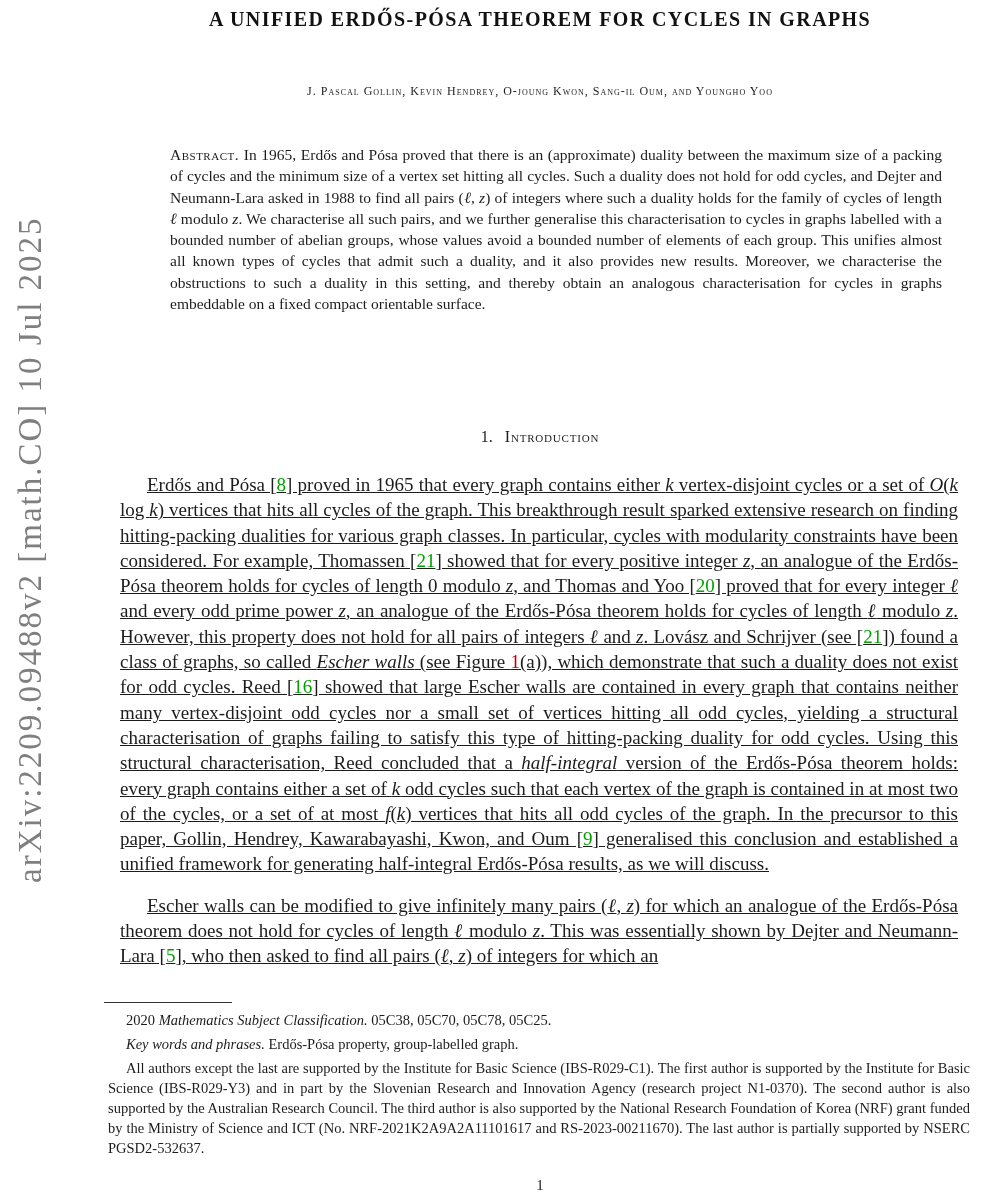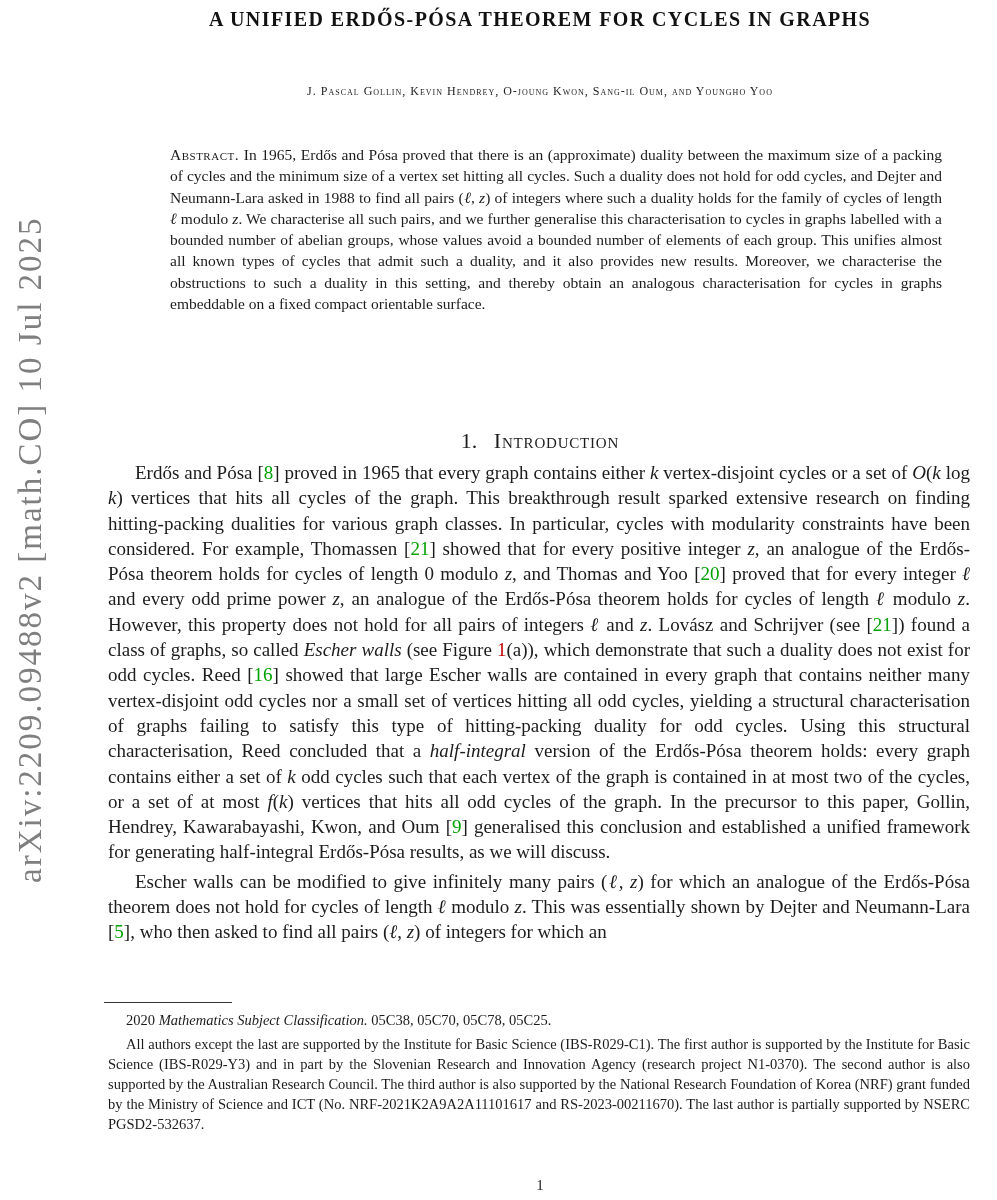--- a/index.html
+++ b/index.html
@@ -27,28 +27,28 @@
   }
   .abstract{
     position:absolute;top:144px;left:66px;right:34px;
     font-size:15.5px;line-height:21.3px;text-align:justify;color:#1c1c1c;
   }
   .abstract .lead{font-variant:small-caps;letter-spacing:0.5px;margin-top:24px;}
   .abstract .body-inline{ }
   .abstract-first-indent{display:inline-block;width:0px;}
   .section-heading{
     position:absolute;top:428px;left:0;right:0;text-align:center;
-    font-size:22px;color:#1c1c1c;
+    font-size:16px;color:#1c1c1c;
   }
   .section-heading .sc{font-variant:small-caps;letter-spacing:0.8px;}
   .bodytext{
     position:absolute;top:456px;left:0;right:2px;
     font-size:19px;line-height:25.3px;text-align:justify;
   }
-  .bodytext p{margin:4px;text-indent:27px;}
+  .bodytext p{margin:16px;text-indent:27px;text-decoration:underline;}
   .footnotes{
     position:absolute;top:1002px;left:0;right:2px;
     font-size:14.5px;line-height:20px;text-align:justify;
   }
   .fn-rule{width:128px;border:0;border-top:1.6px solid #333;margin:0 0 7px 0;}
   .footnotes p{margin:4px;text-indent:18px;}
   .pagenum{
     position:absolute;top:1177px;left:0;right:0;text-align:center;font-size:15px;
   }
   
@@ -83,19 +83,20 @@
     </div>
 
     <div class="bodytext">
       <p><span>Erdős and Pósa [</span><span class="r-cite">8</span><span>] proved in 1965 that every graph contains either </span><span class="r-m">k</span><span> vertex-disjoint cycles or a set of </span><span class="r-m">O</span><span>(</span><span class="r-m">k</span><span> log </span><span class="r-m">k</span><span>) vertices that hits all cycles of the graph. This breakthrough result sparked extensive research on finding hitting-packing dualities for various graph classes. In particular, cycles with modularity constraints have been considered. For example, Thomassen [</span><span class="r-cite">21</span><span>] showed that for every positive integer </span><span class="r-m">z</span><span>, an analogue of the Erdős-Pósa theorem holds for cycles of length 0 modulo </span><span class="r-m">z</span><span>, and Thomas and Yoo [</span><span class="r-cite">20</span><span>] proved that for every integer </span><span class="r-m">ℓ</span><span> and every odd prime power </span><span class="r-m">z</span><span>, an analogue of the Erdős-Pósa theorem holds for cycles of length </span><span class="r-m">ℓ</span><span> modulo </span><span class="r-m">z</span><span>. However, this property does not hold for all pairs of integers </span><span class="r-m">ℓ</span><span> and </span><span class="r-m">z</span><span>. Lovász and Schrijver (see [</span><span class="r-cite">21</span><span>]) found a class of graphs, so called </span><span class="r-i">Escher walls</span><span> (see Figure </span><span class="r-ref">1</span><span>(a)), which demonstrate that such a duality does not exist for odd cycles. Reed [</span><span class="r-cite">16</span><span>] showed that large Escher walls are contained in every graph that contains neither many vertex-disjoint odd cycles nor a small set of vertices hitting all odd cycles, yielding a structural characterisation of graphs failing to satisfy this type of hitting-packing duality for odd cycles. Using this structural characterisation, Reed concluded that a </span><span class="r-i">half-integral</span><span> version of the Erdős-Pósa theorem holds: every graph contains either a set of </span><span class="r-m">k</span><span> odd cycles such that each vertex of the graph is contained in at most two of the cycles, or a set of at most </span><span class="r-m">f</span><span>(</span><span class="r-m">k</span><span>) vertices that hits all odd cycles of the graph. In the precursor to this paper, Gollin, Hendrey, Kawarabayashi, Kwon, and Oum [</span><span class="r-cite">9</span><span>] generalised this conclusion and established a unified framework for generating half-integral Erdős-Pósa results, as we will discuss.</span></p>
       <p><span>Escher walls can be modified to give infinitely many pairs (</span><span class="r-m">ℓ</span><span>, </span><span class="r-m">z</span><span>) for which an analogue of the Erdős-Pósa theorem does not hold for cycles of length </span><span class="r-m">ℓ</span><span> modulo </span><span class="r-m">z</span><span>. This was essentially shown by Dejter and Neumann-Lara [</span><span class="r-cite">5</span><span>], who then asked to find all pairs (</span><span class="r-m">ℓ</span><span>, </span><span class="r-m">z</span><span>) of integers for which an</span></p>
     </div>
 
     <div class="footnotes">
       <hr class="fn-rule">
       <p><span>2020 </span><span class="r-i">Mathematics Subject Classification.</span><span> 05C38, 05C70, 05C78, 05C25.</span></p>
+      <p><span class="r-i">Key words and phrases.</span><span> Erdős-Pósa property, group-labelled graph.</span></p>
       <p><span>All authors except the last are supported by the Institute for Basic Science (IBS-R029-C1). The first author is supported by the Institute for Basic Science (IBS-R029-Y3) and in part by the Slovenian Research and Innovation Agency (research project N1-0370). The second author is also supported by the Australian Research Council. The third author is also supported by the National Research Foundation of Korea (NRF) grant funded by the Ministry of Science and ICT (No. NRF-2021K2A9A2A11101617 and RS-2023-00211670). The last author is partially supported by NSERC PGSD2-532637.</span></p>
     </div>
 
     <div class="pagenum">1</div>
 
   </div>
 </div>
 
 </body></html>

